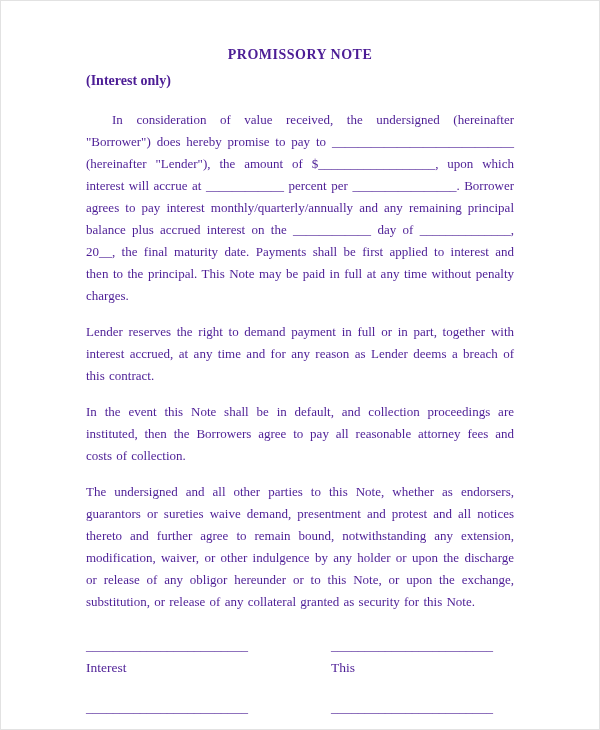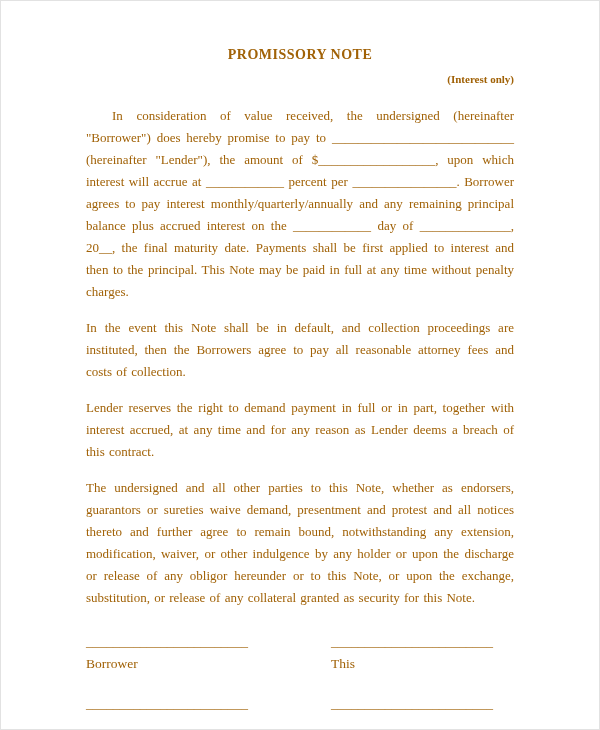--- a/index.html
+++ b/index.html
@@ -9,34 +9,34 @@
   }
   .page {
     position: relative;
     width: 600px;
     height: 730px;
     box-sizing: border-box;
     background: #ffffff;
     border: 1px solid #e2e2e2;
     padding: 46px 85px 0 85px;
     font-family: "Liberation Serif", "DejaVu Serif", serif;
-    color: #a16207;
+    color: #4c1d95;
     overflow: hidden;
   }
   .doc-title {
     margin: 0 0 10px 0;
     text-align: center;
     font-size: 14px;
     font-weight: bold;
     letter-spacing: 0.5px;
   }
   .doc-subtitle {
     margin: 0 0 20px 0;
-    text-align: right;
-    font-size: 11px;
+    text-align: left;
+    font-size: 14px;
     font-weight: bold;
   }
   .para {
     margin: 0 0 14px 0;
     font-size: 13px;
     line-height: 22px;
     text-align: justify;
     word-spacing: 1px;
   }
   .para.indent {
@@ -70,32 +70,32 @@
 <body>
 
 <div class="page">
 
   <h1 class="doc-title">PROMISSORY NOTE</h1>
 
   <h2 class="doc-subtitle">(Interest only)</h2>
 
   <p class="para indent">In consideration of value received, the undersigned (hereinafter "Borrower") does hereby promise to pay to ____________________________ (hereinafter "Lender"), the amount of $__________________, upon which interest will accrue at ____________ percent per ________________.  Borrower agrees to pay interest monthly/quarterly/annually and any remaining principal balance plus accrued interest on the ____________ day of ______________, 20__, the final maturity date.  Payments shall be first applied to interest and then to the principal.  This Note may be paid in full at any time without penalty charges.</p>
 
+  <p class="para">Lender reserves the right to demand payment in full or in part, together with interest accrued, at any time and for any reason as Lender deems a breach of this contract.</p>
+
   <p class="para">In the event this Note shall be in default, and collection proceedings are instituted, then the Borrowers agree to pay all reasonable attorney fees and costs of collection.</p>
-
-  <p class="para">Lender reserves the right to demand payment in full or in part, together with interest accrued, at any time and for any reason as Lender deems a breach of this contract.</p>
 
   <p class="para">The undersigned and all other parties to this Note, whether as endorsers, guarantors or sureties waive demand, presentment and protest and all notices thereto and further agree to remain bound, notwithstanding any extension, modification, waiver, or other indulgence by any holder or upon the discharge or release of any obligor hereunder or to this Note, or upon the exchange, substitution, or release of any collateral granted as security for this Note.</p>
 
   <div class="sig-section">
 
     <div class="sig-row">
       <div class="sig-col-left">
         <div class="sig-line">________________________</div>
-        <div class="sig-label">Borrower</div>
+        <div class="sig-label">Interest</div>
       </div>
       <div class="sig-col-right">
         <div class="sig-line">________________________</div>
         <div class="sig-label">This</div>
       </div>
     </div>
 
     <div class="sig-row">
       <div class="sig-col-left">
         <div class="sig-line">________________________</div>

